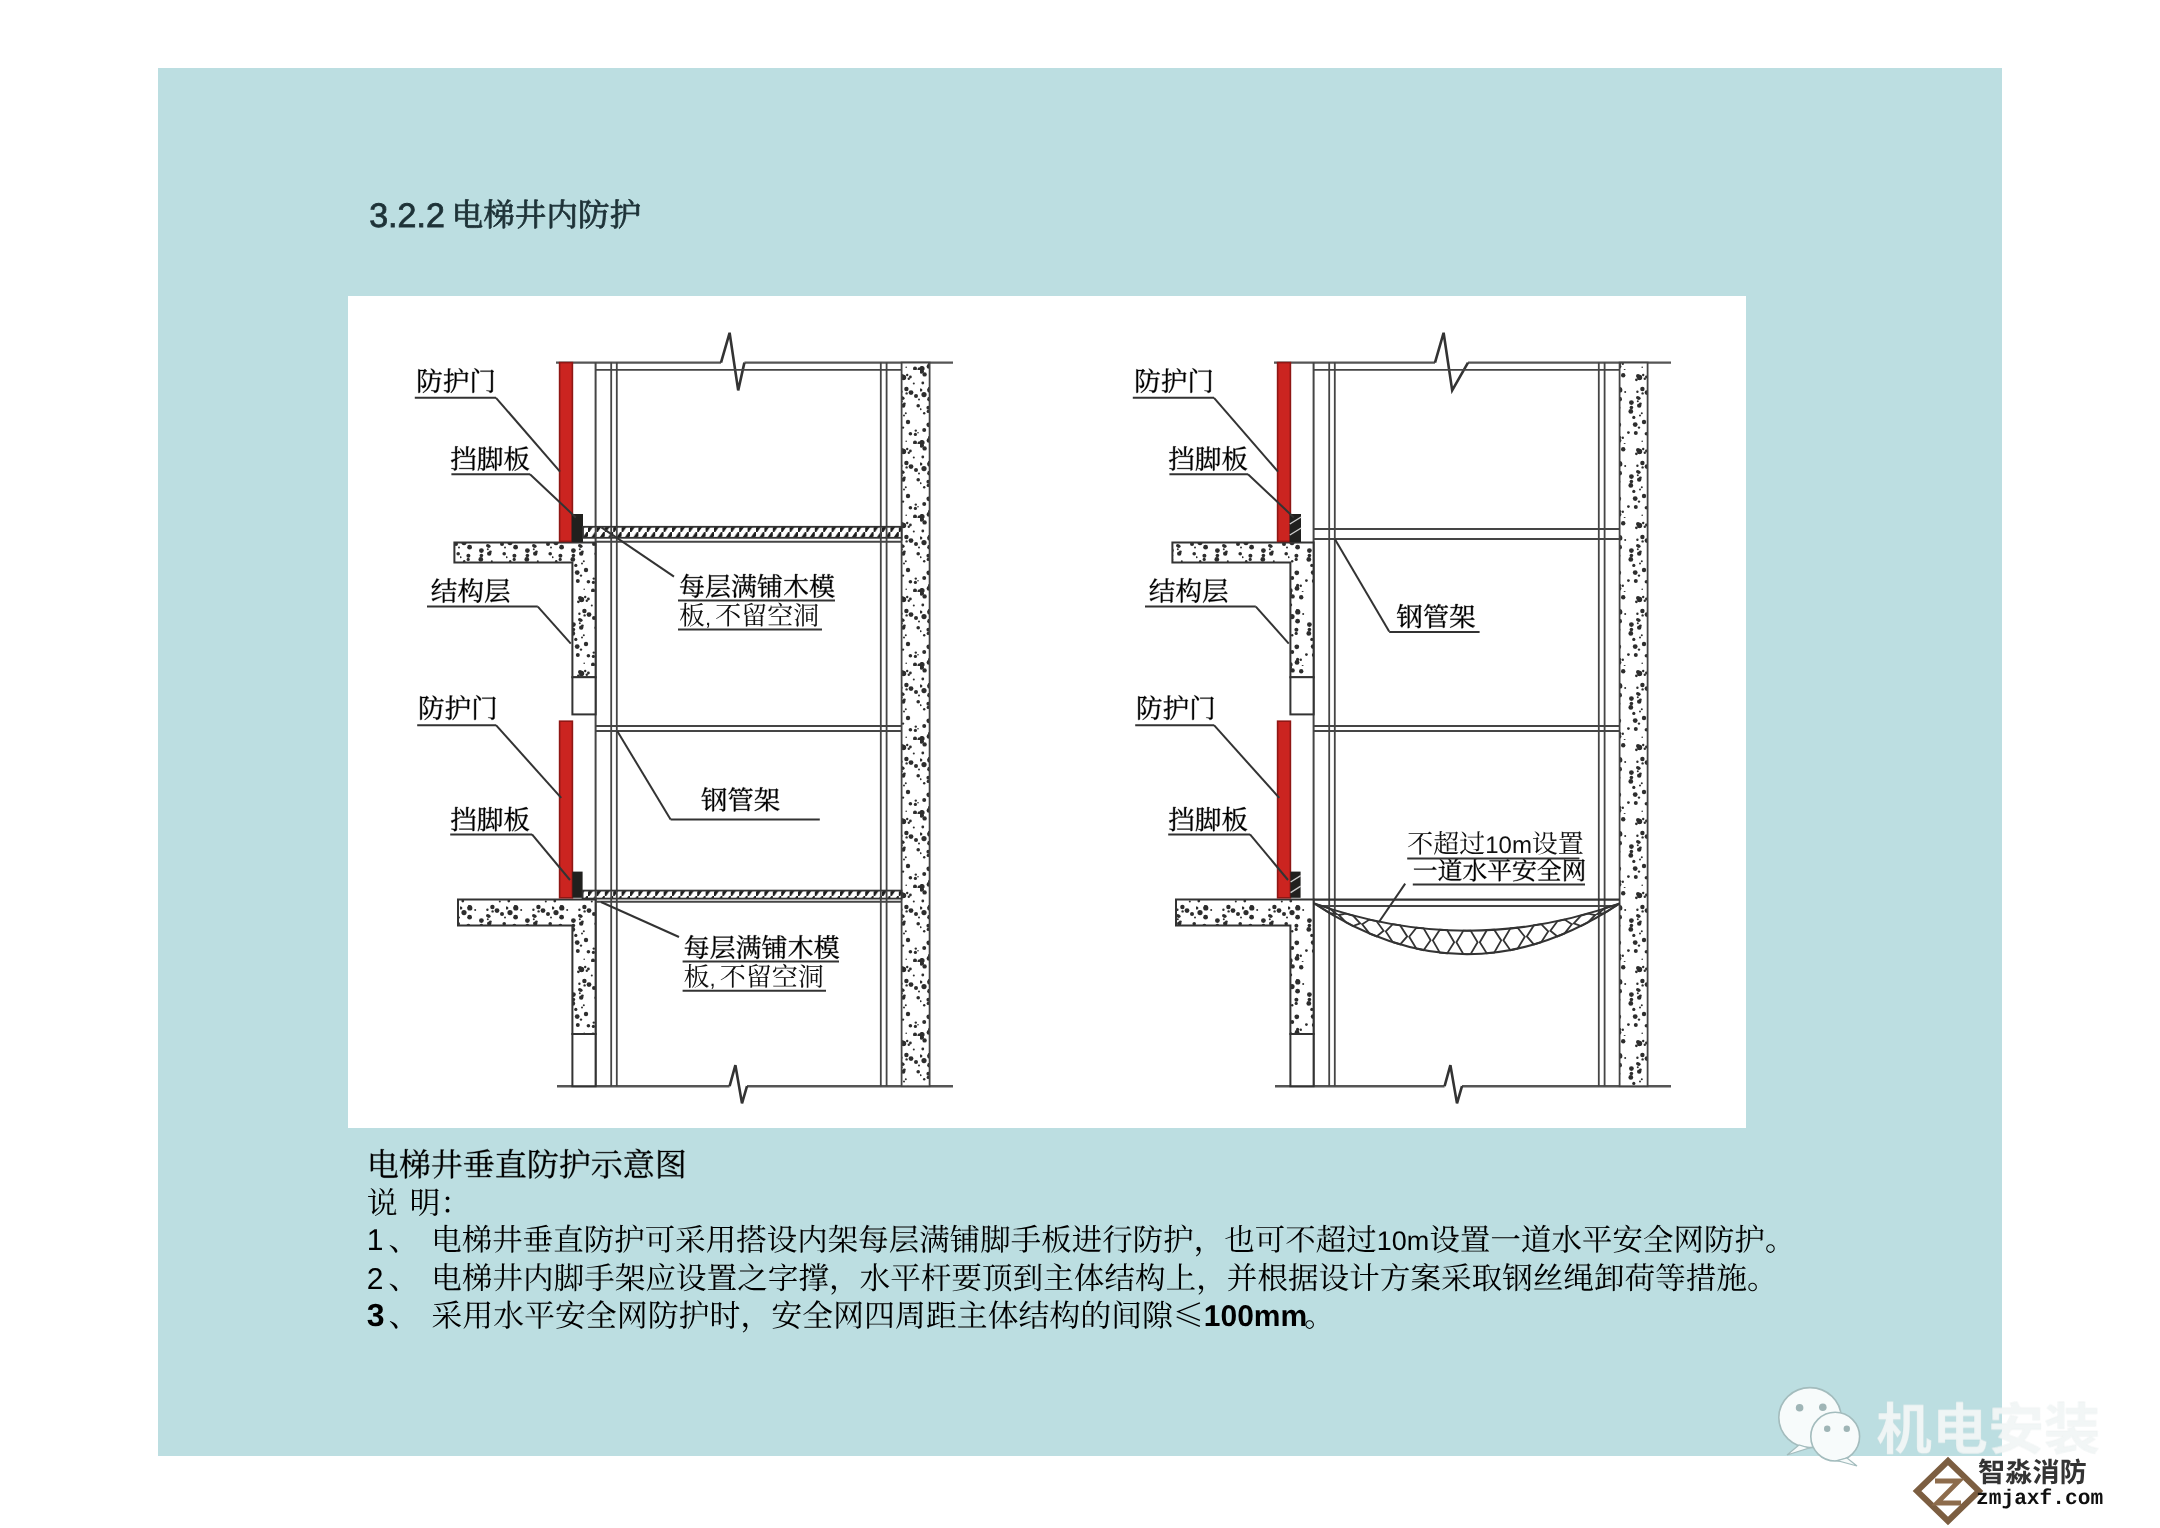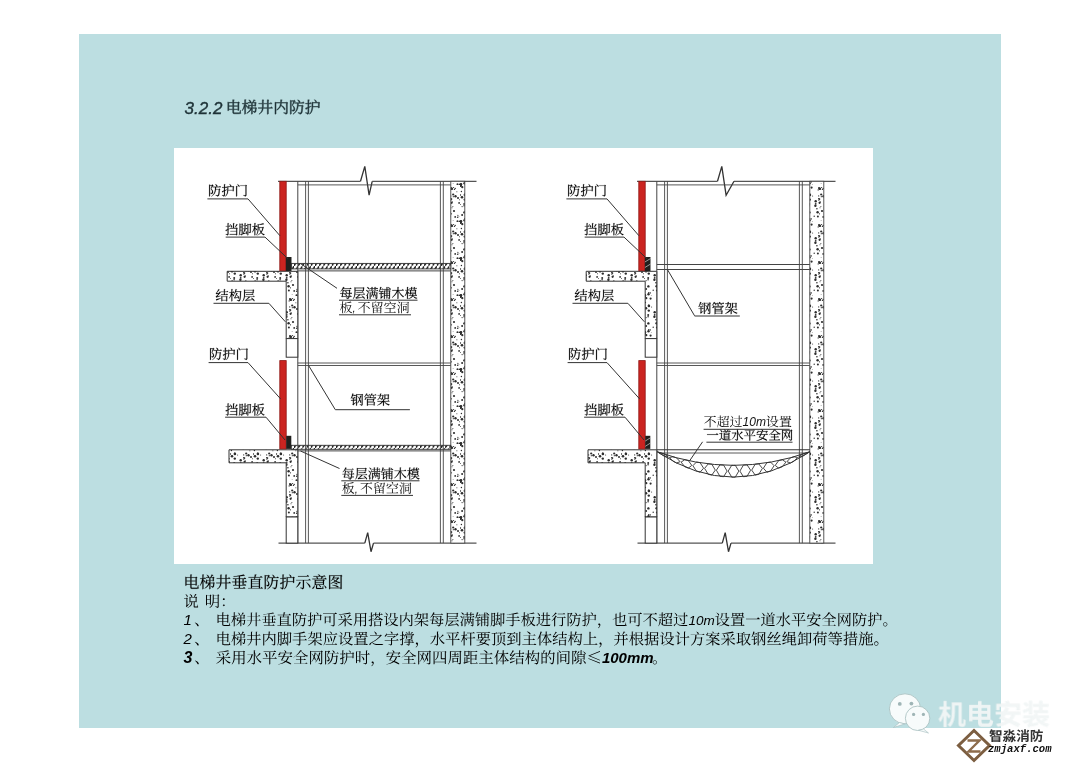--- a/index.html
+++ b/index.html
@@ -1,14 +1,14 @@
 <!DOCTYPE html>
 <html><head><meta charset="utf-8"><style>
 html,body{margin:0;padding:0;background:#fff;}
-#page{position:relative;width:1080px;height:764px;overflow:hidden;font-family:"Liberation Sans",sans-serif;font-style:italic;}
+#page{position:relative;width:1080px;height:764px;overflow:hidden;font-family:"Liberation Sans",sans-serif;}
 </style></head><body>
 <div id="page">
 <svg width="1080" height="764" viewBox="0 0 1080 764">
 <defs>
         <pattern id="stip" width="23" height="37" patternUnits="userSpaceOnUse">
           <rect width="23" height="37" fill="#fff"></rect>
           <g fill="#2d2d2d">
             <circle cx="10.4" cy="20.7" r="1.2"></circle>
             <circle cx="10.7" cy="18.8" r="0.9"></circle>
             <circle cx="4.2" cy="18.9" r="1.0"></circle>

